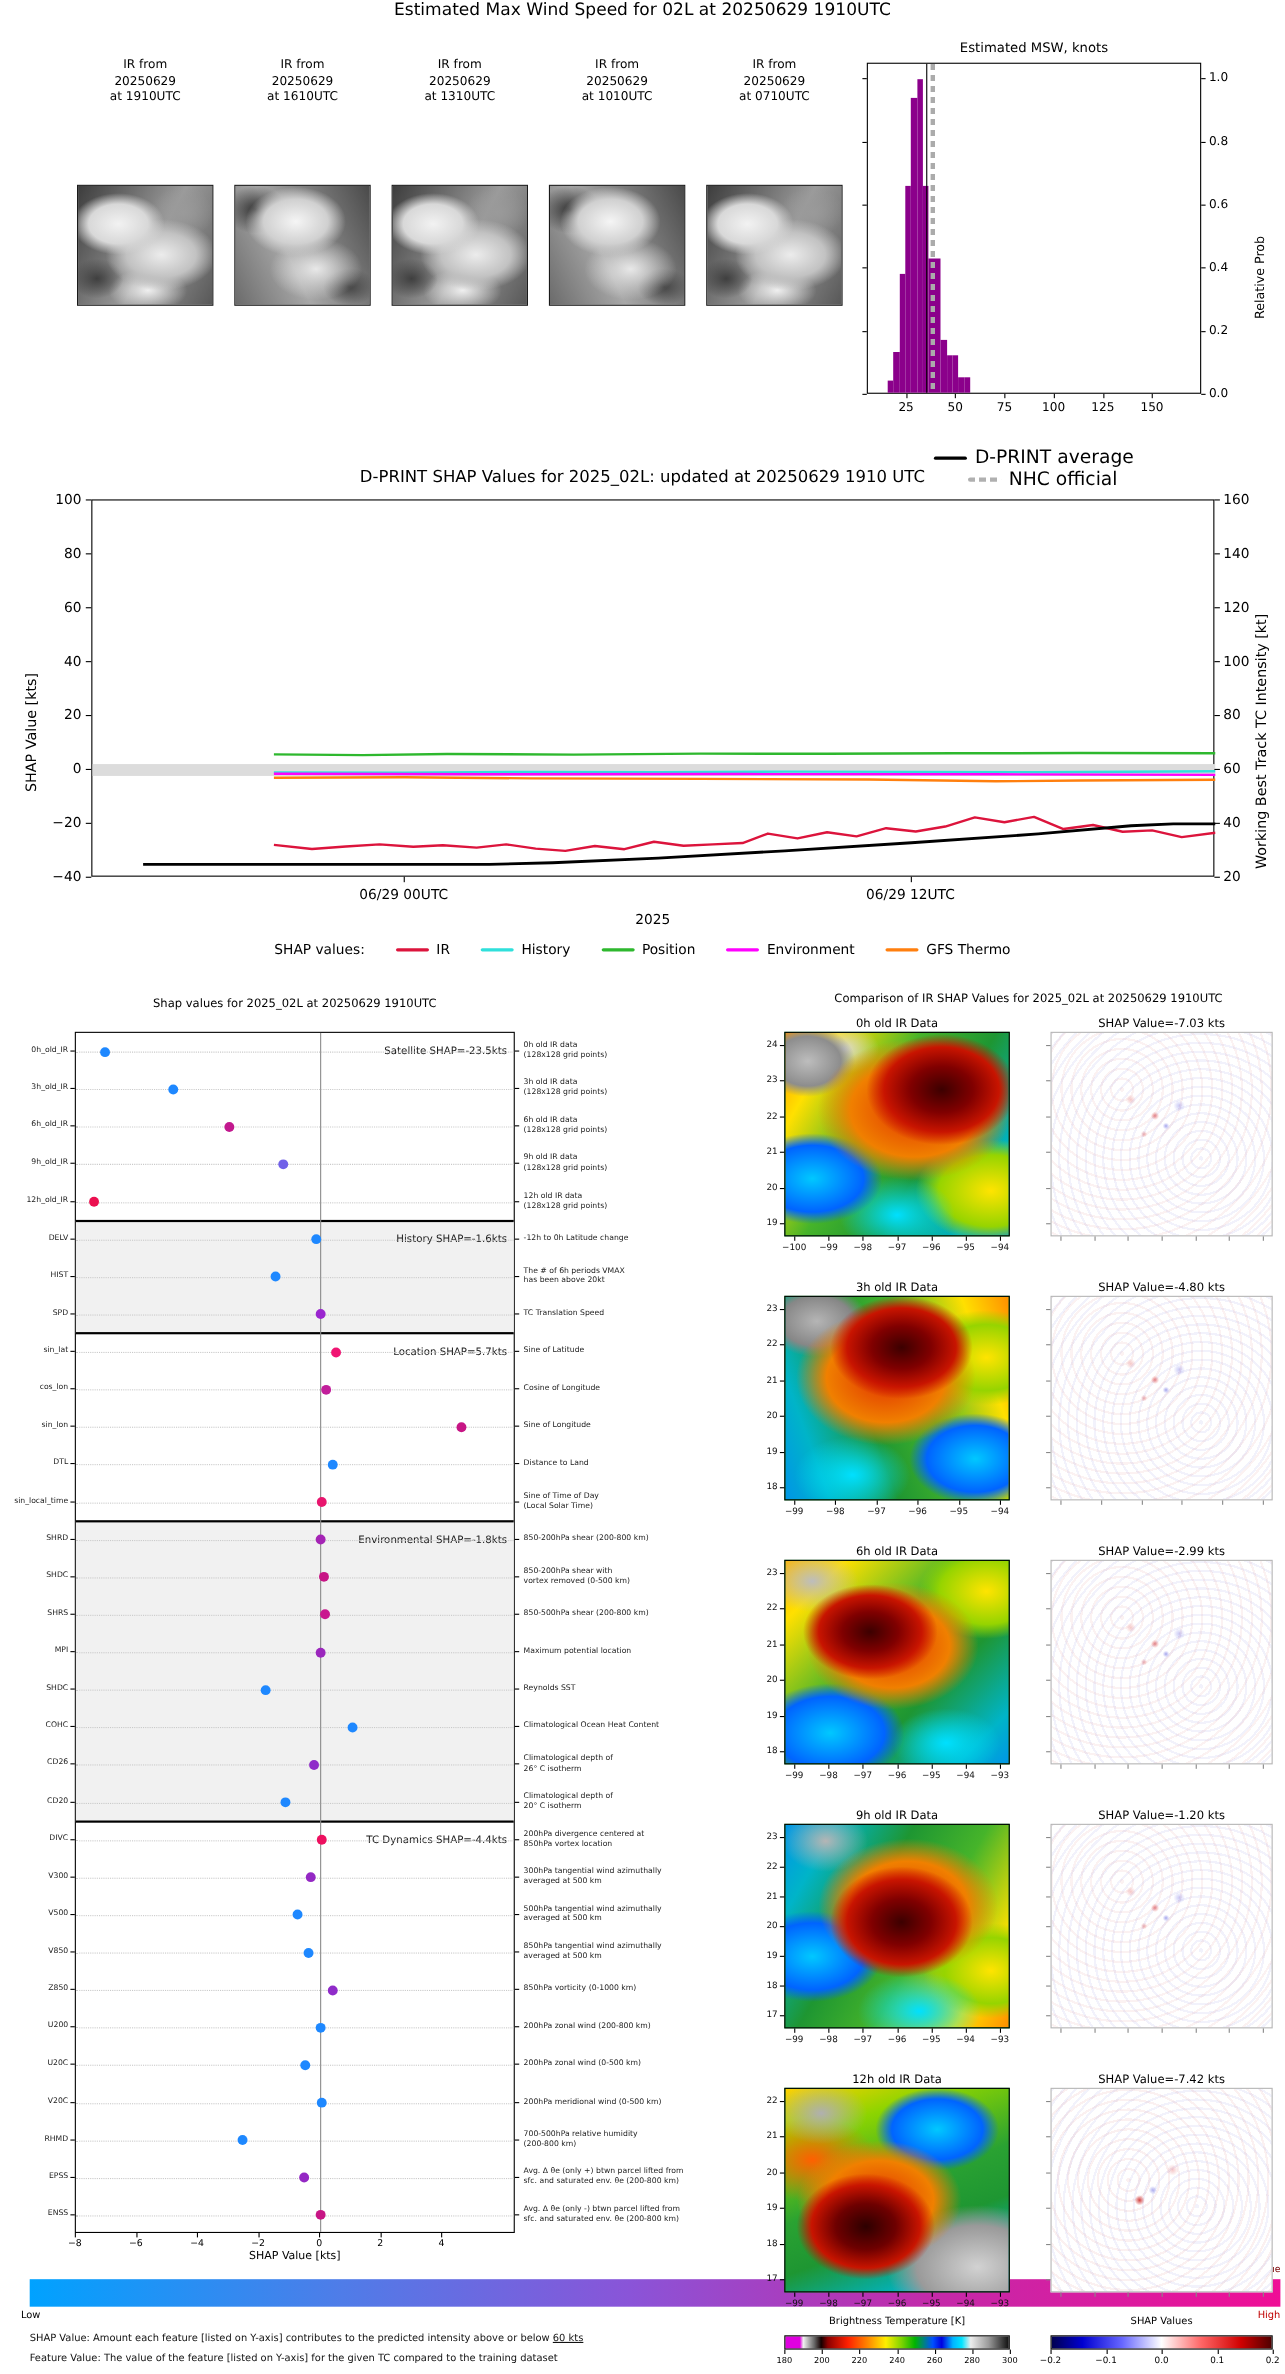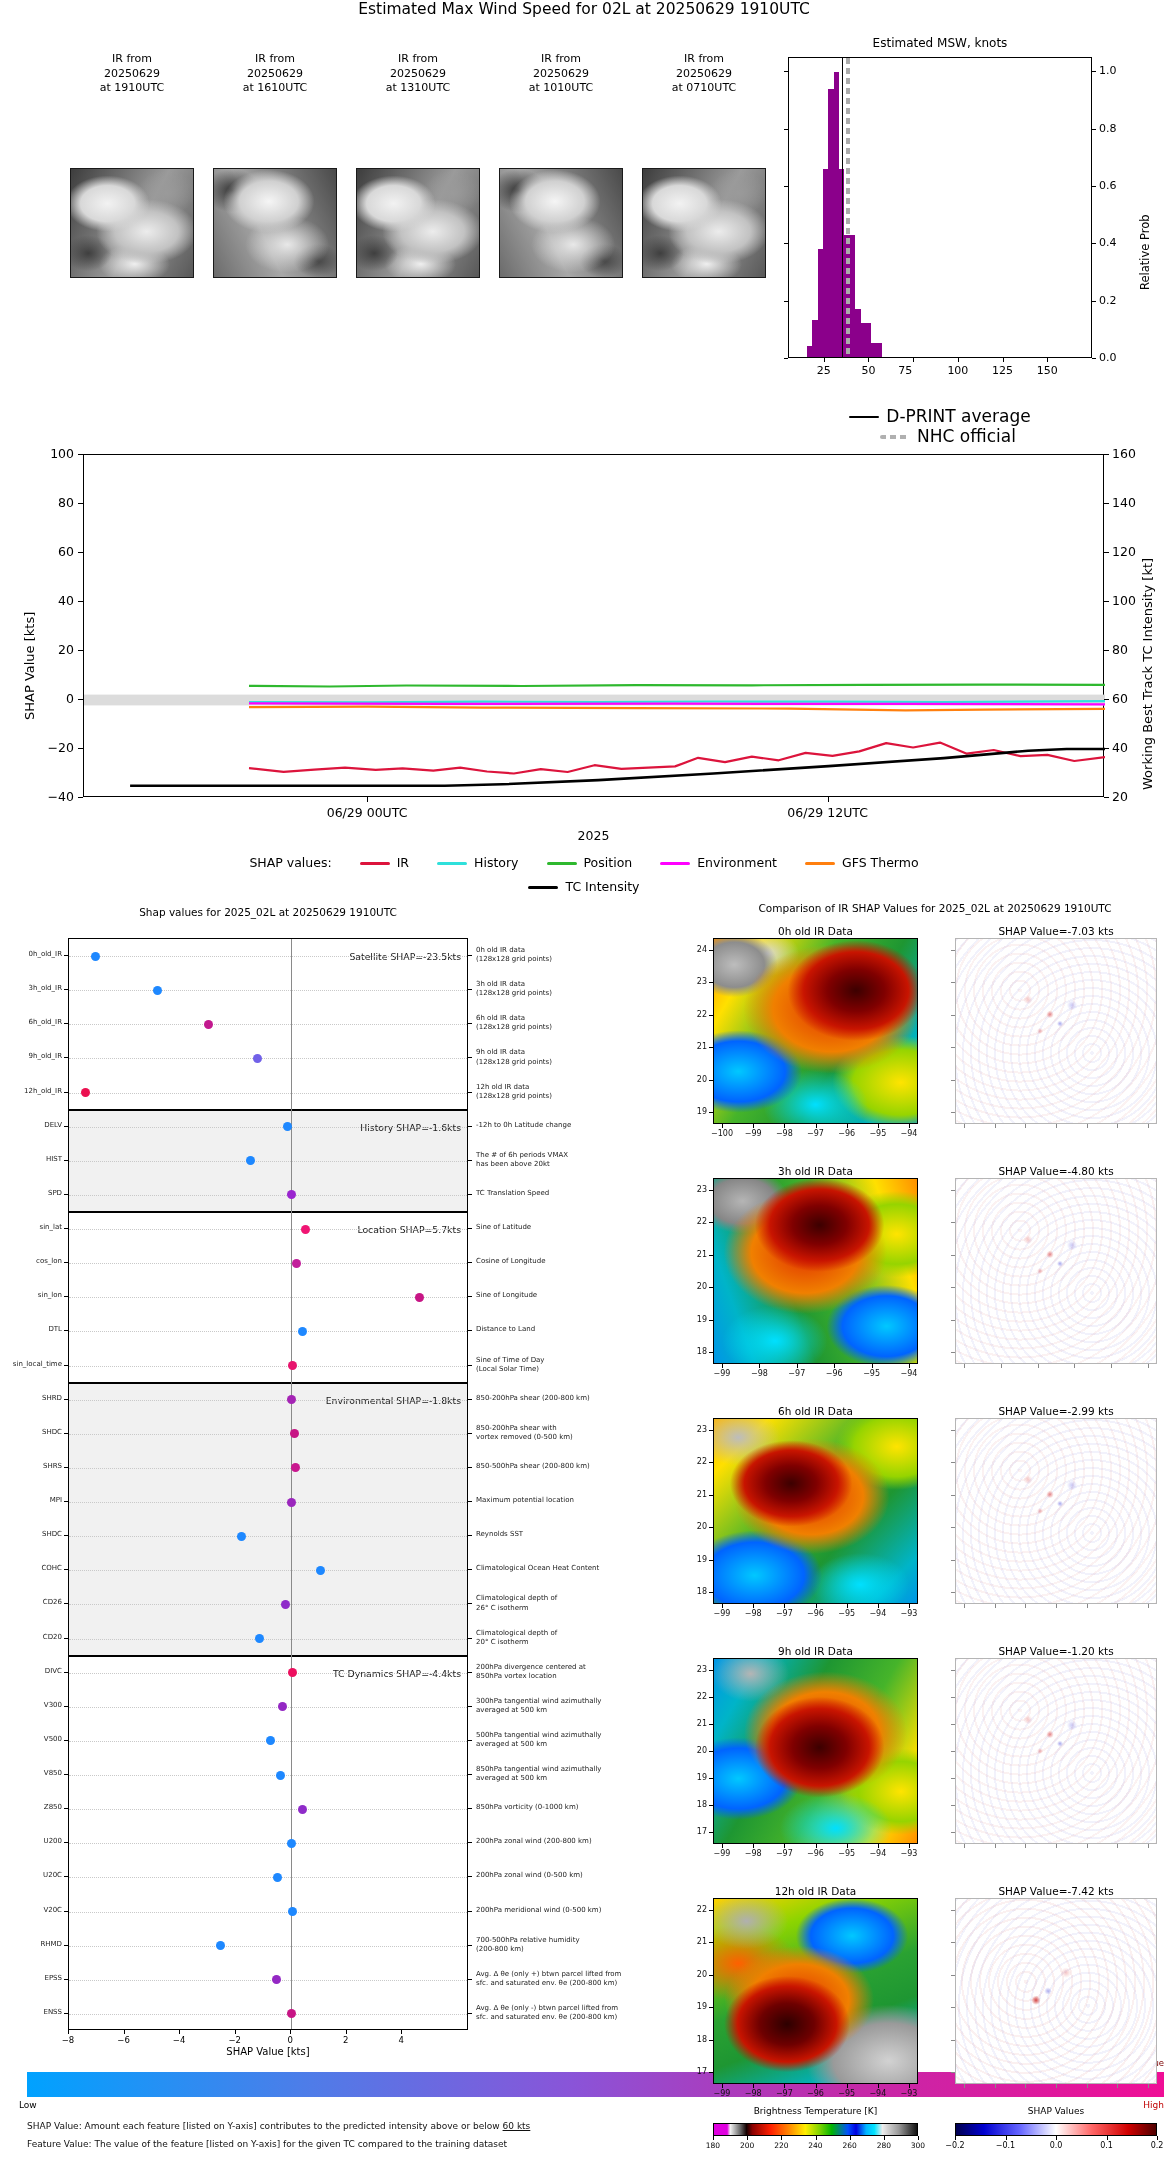--- a/index.html
+++ b/index.html
@@ -145,21 +145,21 @@
       <div style="left: 87.6235px; width: 5.36471px; bottom: 0px; height: 4.7619%; background: rgb(139, 0, 139); position: absolute;"></div>
       <div style="left: 52.7529px; top: 0px; width: 1.6px; height: 100%; background: rgb(0, 0, 0); position: absolute;"></div>
       <div style="left: 57.2235px; top: 0px; width: 4px; height: 100%; background: repeating-linear-gradient(rgb(171, 171, 171) 0px, rgb(171, 171, 171) 6px, rgba(0, 0, 0, 0) 6px, rgba(0, 0, 0, 0) 10px); position: absolute;"></div>
     </div>
   <div id="hist-decor">
       <div style="left: 823.765px; top: 358px; width: 1px; height: 4px; background: rgb(0, 0, 0); position: absolute;"></div>
       <div style="left: 808.765px; top: 364px; width: 30px; text-align: center; font-size: 11px; position: absolute;">25</div>
       <div style="left: 868.471px; top: 358px; width: 1px; height: 4px; background: rgb(0, 0, 0); position: absolute;"></div>
       <div style="left: 853.471px; top: 364px; width: 30px; text-align: center; font-size: 11px; position: absolute;">50</div>
       <div style="left: 913.176px; top: 358px; width: 1px; height: 4px; background: rgb(0, 0, 0); position: absolute;"></div>
-      <div style="left: 898.176px; top: 364px; width: 30px; text-align: left; font-size: 11px; position: absolute;">75</div>
+      <div style="left: 898.176px; top: 364px; width: 30px; text-align: center; font-size: 11px; position: absolute;">75</div>
       <div style="left: 957.882px; top: 358px; width: 1px; height: 4px; background: rgb(0, 0, 0); position: absolute;"></div>
       <div style="left: 942.882px; top: 364px; width: 30px; text-align: center; font-size: 11px; position: absolute;">100</div>
       <div style="left: 1002.59px; top: 358px; width: 1px; height: 4px; background: rgb(0, 0, 0); position: absolute;"></div>
       <div style="left: 987.588px; top: 364px; width: 30px; text-align: center; font-size: 11px; position: absolute;">125</div>
       <div style="left: 1047.29px; top: 358px; width: 1px; height: 4px; background: rgb(0, 0, 0); position: absolute;"></div>
       <div style="left: 1032.29px; top: 364px; width: 30px; text-align: center; font-size: 11px; position: absolute;">150</div>
       <div style="left: 1092px; top: 358px; width: 4px; height: 1px; background: rgb(0, 0, 0); position: absolute;"></div>
       <div style="left: 784px; top: 358px; width: 4px; height: 1px; background: rgb(0, 0, 0); position: absolute;"></div>
       <div style="left: 1099px; top: 351px; font-size: 11px; position: absolute;">0.0</div>
       <div style="left: 1092px; top: 300.667px; width: 4px; height: 1px; background: rgb(0, 0, 0); position: absolute;"></div>
@@ -181,20 +181,21 @@
   <div class="abs vlabel" style="left:1138px;top:130px;height:160px;font-size:11.5px;">Relative Prob</div>
   <div class="abs" style="left:788px;top:406px;width:304px;text-align:center;font-size:17px;">
     <span style="white-space:nowrap;">
       <span class="swatch" style="background:#000;height:2.5px;"></span><span>D-PRINT average</span>
     </span>
     <span style="white-space:nowrap;margin-left:16px;">
       <span class="swatch" style="background:repeating-linear-gradient(to right,#b0b0b0 0 6px,rgba(0,0,0,0) 6px 10px);height:4px;"></span><span>NHC official</span>
     </span>
   </div>
 
+  <div class="abs ctr" style="left:0;top:424px;width:1168px;font-size:15px;">D-PRINT SHAP Values for 2025_02L: updated at 20250629 1910 UTC</div>
   <div id="ts-plot" class="plotbox" style="left:83px;top:454px;width:1021px;height:343px;">
       <svg width="1021" height="343" viewBox="0 0 1021 343" style="display: block;">
         <rect x="0" width="1021" y="239.60999999999999" height="10.780000000000001" fill="#DCDCDC"></rect>
         <polyline points="165.0,313.1 199.6,316.8 230.3,314.6 261.0,312.6 291.7,314.8 318.6,313.4 349.3,315.6 376.2,312.6 403.0,316.5 429.9,318.5 456.8,314.1 483.6,317.0 510.5,310.2 537.4,313.8 564.2,312.6 591.1,311.4 614.1,302.8 641.0,307.2 667.9,301.6 694.7,305.3 721.6,297.9 748.5,300.9 775.3,296.4 802.2,288.1 829.1,292.5 856.0,287.6 882.8,298.7 909.7,295.0 936.6,301.1 963.4,299.9 990.3,306.0 1021.0,302.1" fill="none" stroke="#DC143C" stroke-width="2.2" stroke-linejoin="round"></polyline>
         <polyline points="165.0,247.2 284.0,247.4 399.2,246.7 514.3,247.0 629.5,246.5 744.6,246.7 859.8,247.0 1021.0,246.2" fill="none" stroke="#2FE0DB" stroke-width="2.2" stroke-linejoin="round"></polyline>
         <polyline points="165.0,230.8 245.7,231.5 322.4,230.5 437.6,231.0 552.7,230.1 667.9,230.3 783.0,229.8 898.2,229.6 1021.0,229.8" fill="none" stroke="#2EB82E" stroke-width="2.2" stroke-linejoin="round"></polyline>
         <polyline points="165.0,248.4 360.8,248.9 591.1,248.7 821.4,248.9 1021.0,249.4" fill="none" stroke="#FF00FF" stroke-width="2.2" stroke-linejoin="round"></polyline>
         <polyline points="165.0,252.1 284.0,251.6 399.2,252.6 552.7,253.1 706.3,253.6 821.4,255.3 898.2,254.6 1021.0,253.8" fill="none" stroke="#FF7F0E" stroke-width="2.2" stroke-linejoin="round"></polyline>
         <polyline points="46.1,330.8 360.8,330.8 418.4,329.3 514.3,325.1 629.5,318.5 744.6,311.1 859.8,303.1 944.2,295.7 982.6,294.0 1021.0,294.0" fill="none" stroke="#000000" stroke-width="2.6" stroke-linejoin="round"></polyline>
       </svg>
@@ -234,21 +235,20 @@
       <div style="left: 1112px; top: 789px; font-size: 12.5px; position: absolute;">20</div>
       <div style="left: 367.038px; top: 797px; width: 1px; height: 5px; background: rgb(0, 0, 0); position: absolute;"></div>
       <div style="left: 307.038px; top: 805px; width: 120px; text-align: center; font-size: 12.5px; position: absolute;">06/29 00UTC</div>
       <div style="left: 827.639px; top: 797px; width: 1px; height: 5px; background: rgb(0, 0, 0); position: absolute;"></div>
       <div style="left: 767.639px; top: 805px; width: 120px; text-align: center; font-size: 12.5px; position: absolute;">06/29 12UTC</div>
     </div>
   <div class="abs vlabel" style="left:22px;top:540px;height:180px;font-size:13px;">SHAP Value [kts]</div>
   <div class="abs vlabel" style="left:1140px;top:470px;height:320px;font-size:13px;">Working Best Track TC Intensity [kt]</div>
   <div class="abs ctr" style="left:0;top:828px;width:1187px;font-size:12.5px;">2025</div>
   <div id="ts-legend-row1" class="abs ctr" style="left:0;top:852px;width:1168px;"><span class="legend-item">SHAP values:</span><span class="legend-item"><span class="swatch" style="background: rgb(220, 20, 60); height: 3.5px;"></span>IR</span><span class="legend-item"><span class="swatch" style="background: rgb(47, 224, 219); height: 3.5px;"></span>History</span><span class="legend-item"><span class="swatch" style="background: rgb(46, 184, 46); height: 3.5px;"></span>Position</span><span class="legend-item"><span class="swatch" style="background: rgb(255, 0, 255); height: 3.5px;"></span>Environment</span><span class="legend-item"><span class="swatch" style="background: rgb(255, 127, 14); height: 3.5px;"></span>GFS Thermo</span></div>
-  <div id="ts-legend-row2" class="abs ctr" style="left:0;top:876px;width:1168px;"><span class="legend-item"><span class="swatch" style="background: rgb(0, 0, 0); height: 3.5px;"></span>TC Intensity</span></div>
 
   <div class="abs ctr" style="left:68px;top:906px;width:400px;font-size:10.5px;">Shap values for 2025_02L at 20250629 1910UTC</div>
   <div id="dot-plot" class="plotbox" style="left:68px;top:938px;width:400px;height:1092px;">
       <div class="grouphdr" style="right: 6px; top: 17.0625px; transform: translateY(-50%); position: absolute;">Satellite SHAP=-23.5kts</div>
       <div style="left: 0px; top: 170.625px; width: 100%; height: 102.375px; background: rgb(241, 241, 241); position: absolute;"></div>
       <div style="left: 0px; top: 169.625px; width: 100%; height: 2px; background: rgb(0, 0, 0); position: absolute;"></div>
       <div class="grouphdr" style="right: 6px; top: 187.688px; transform: translateY(-50%); position: absolute;">History SHAP=-1.6kts</div>
       <div style="left: 0px; top: 272px; width: 100%; height: 2px; background: rgb(0, 0, 0); position: absolute;"></div>
       <div class="grouphdr" style="right: 6px; top: 290.062px; transform: translateY(-50%); position: absolute;">Location SHAP=5.7kts</div>
       <div style="left: 0px; top: 443.625px; width: 100%; height: 273px; background: rgb(241, 241, 241); position: absolute;"></div>

